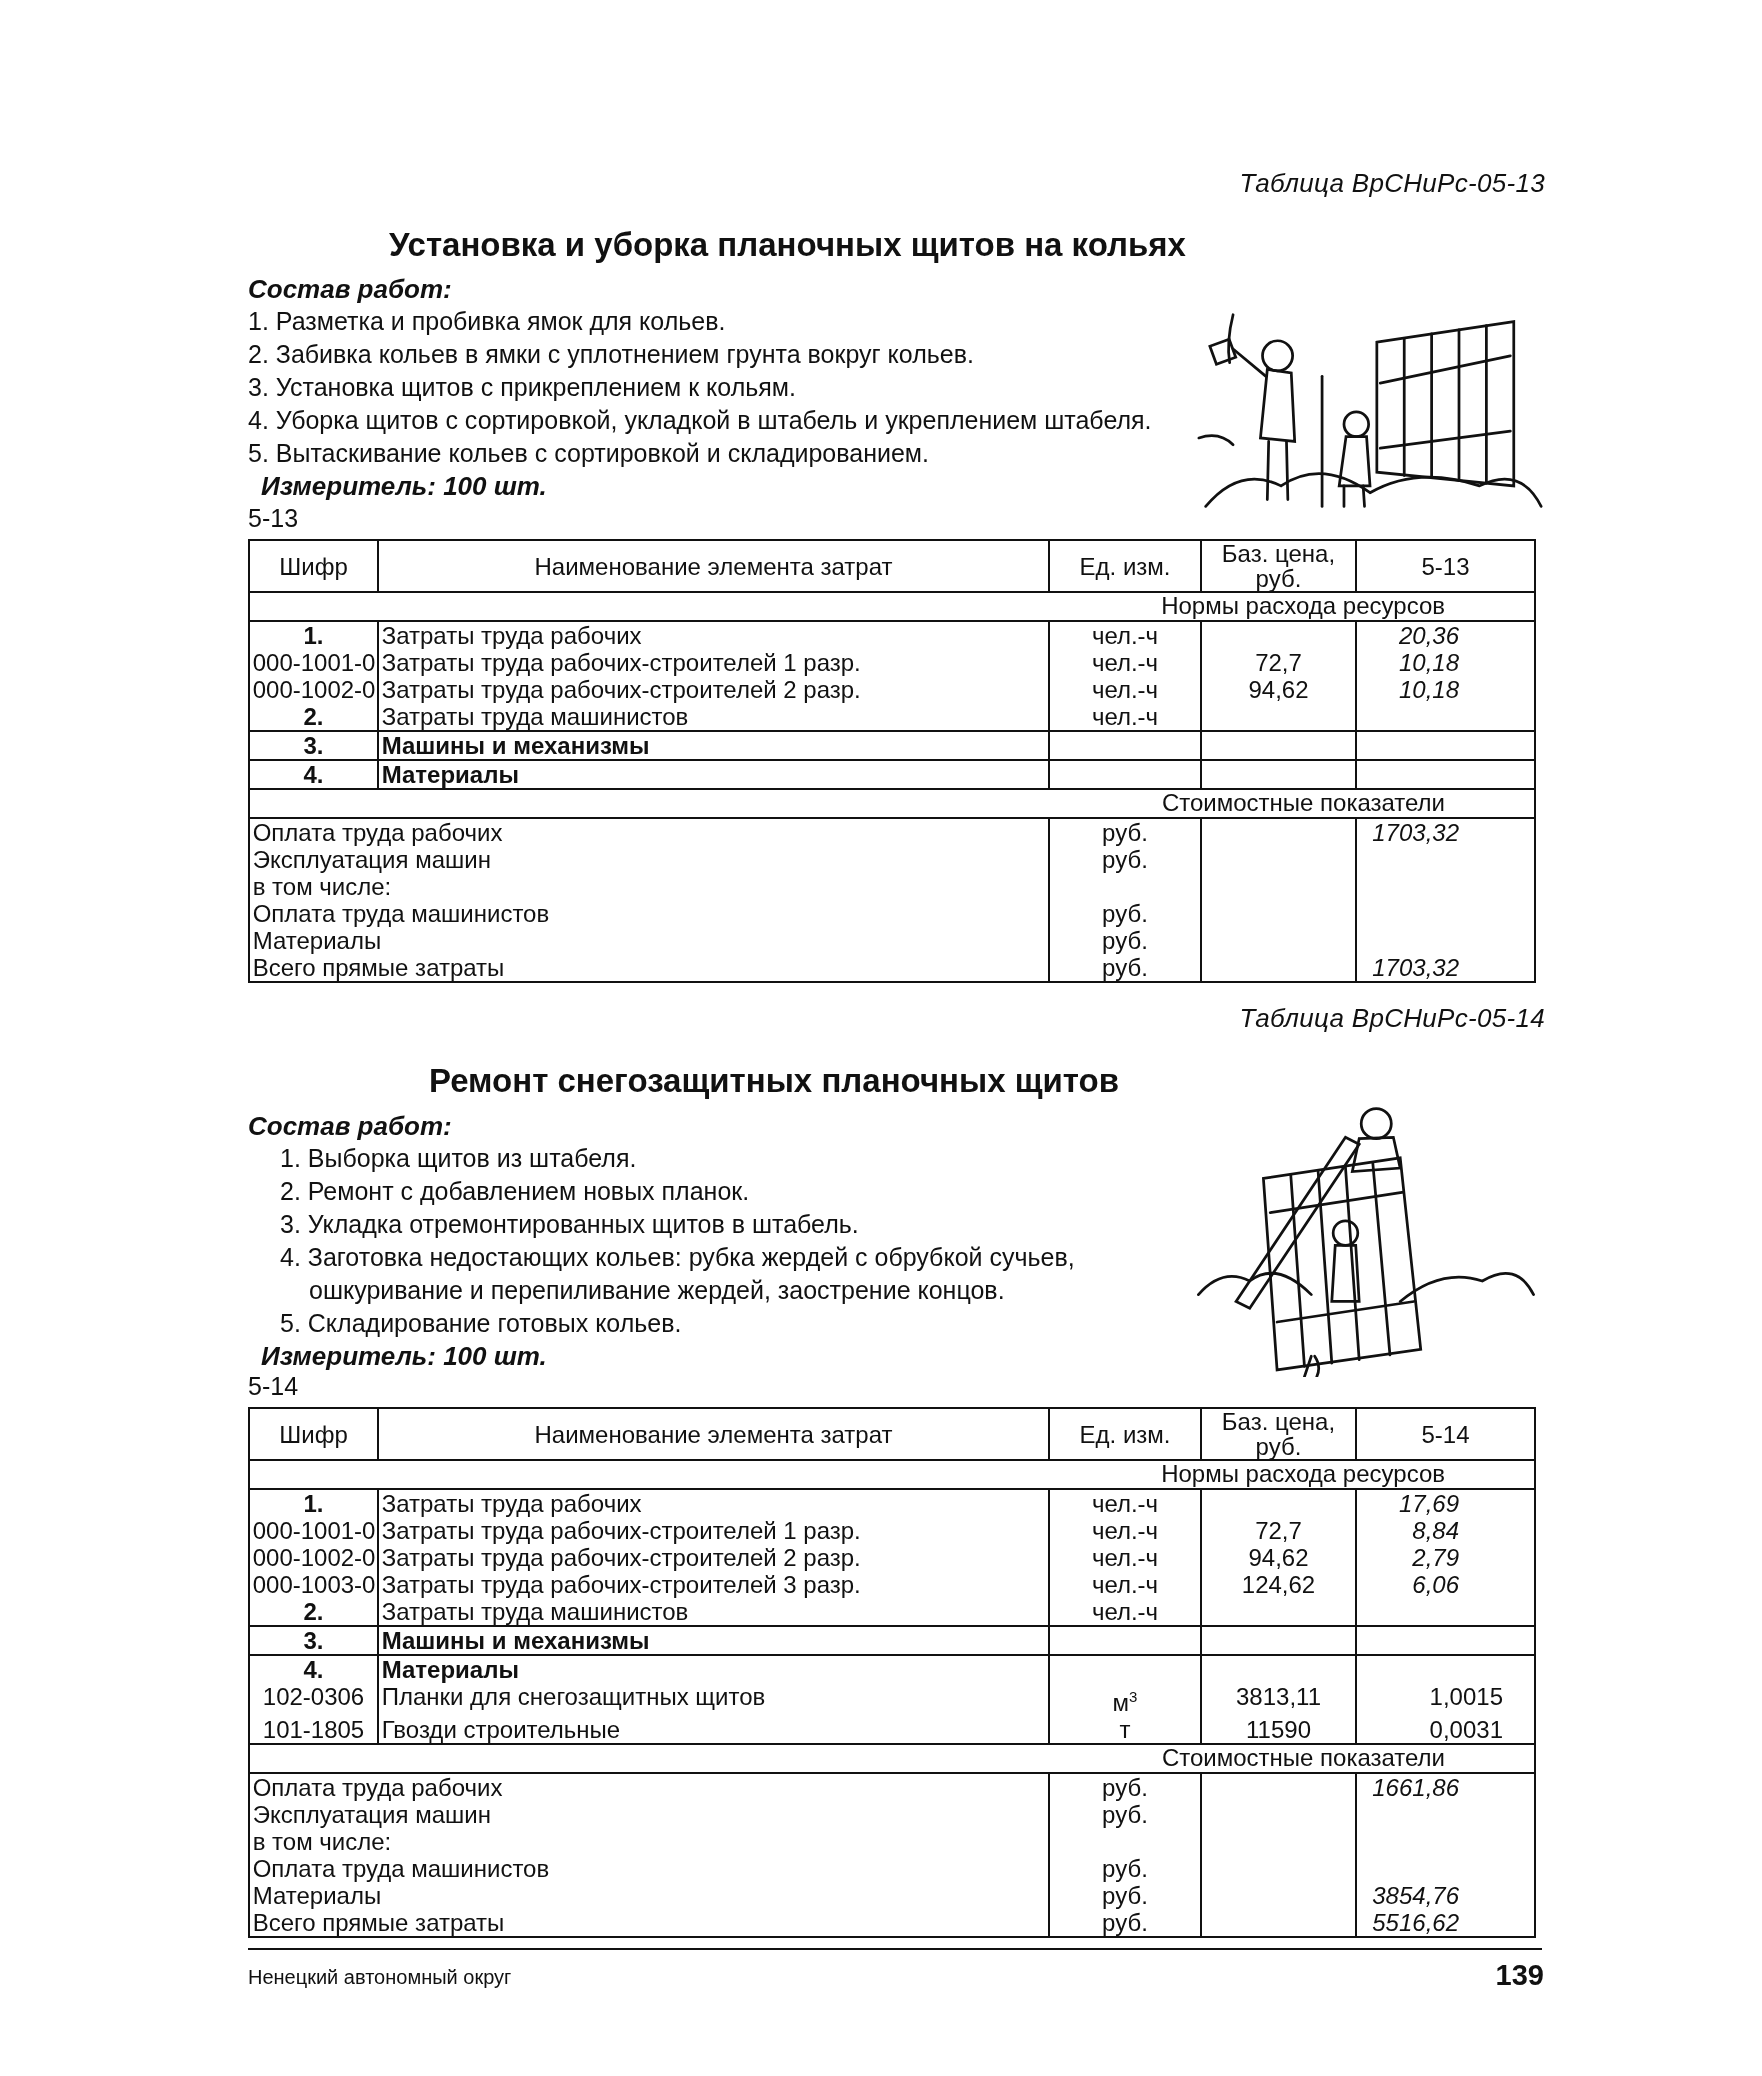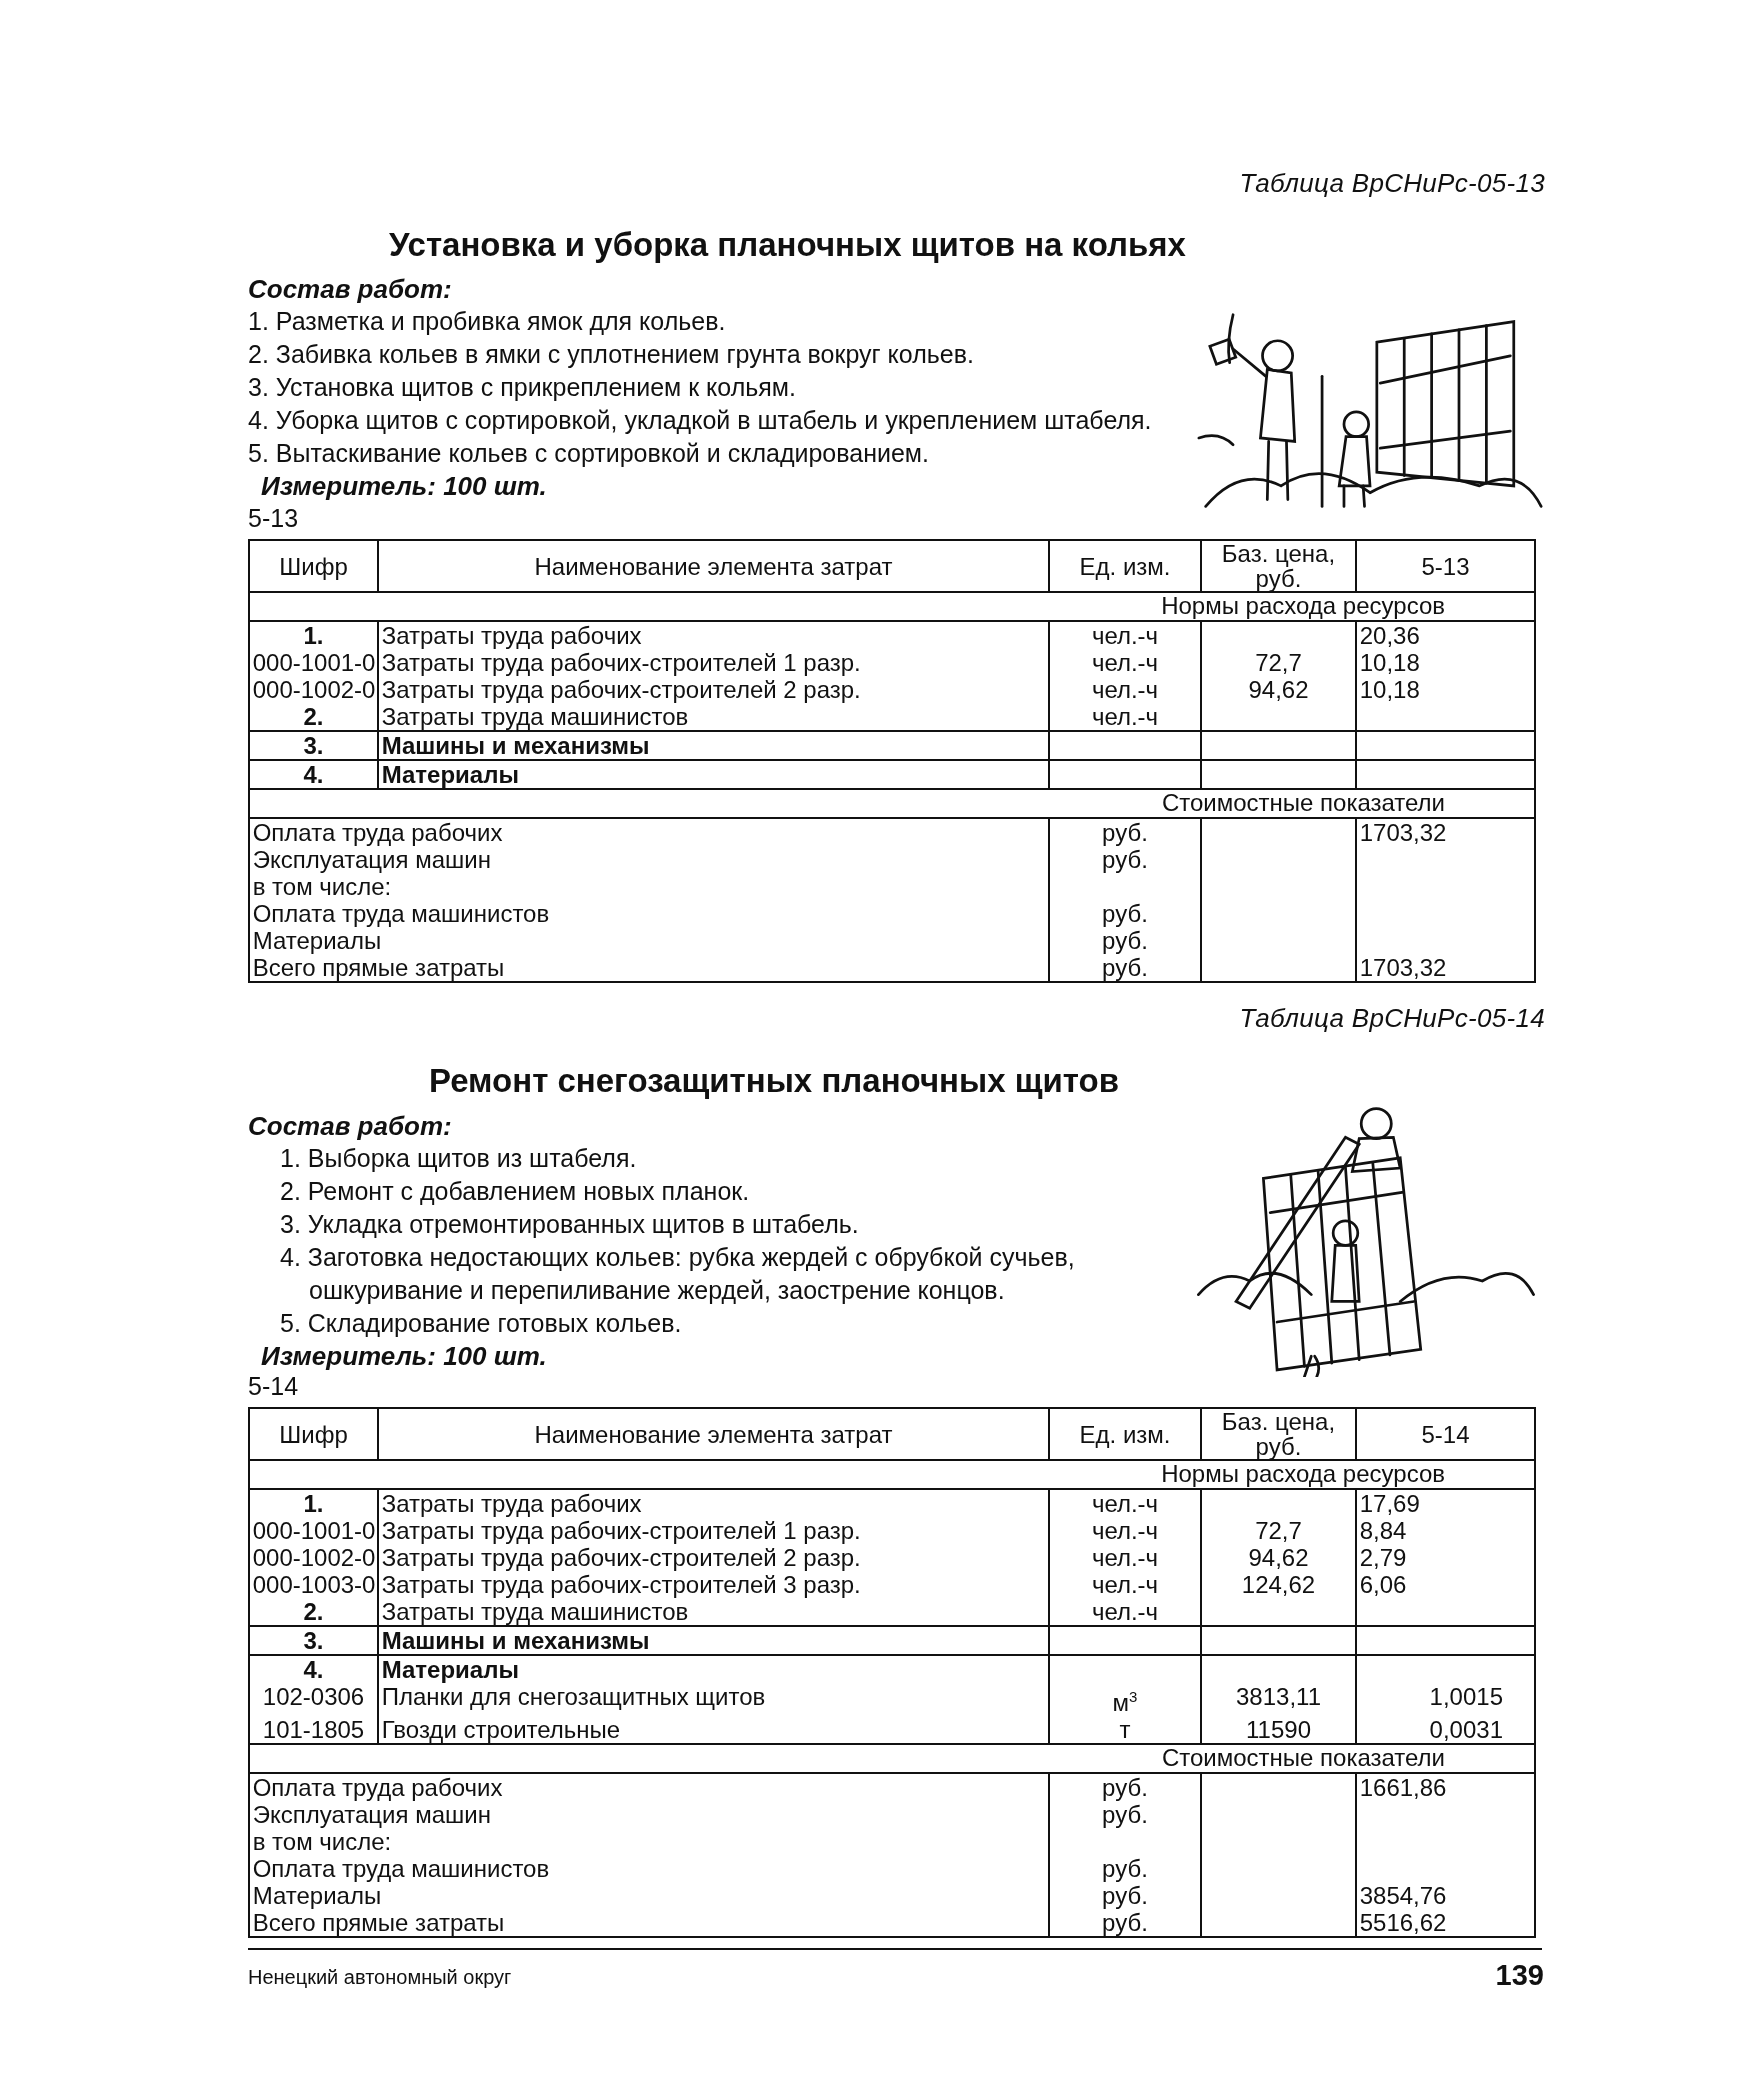--- a/index.html
+++ b/index.html
@@ -18,21 +18,21 @@
 
   table.norms { position: absolute; left: 248px; width: 1286px; border-collapse: collapse; font-size: 24px; table-layout: fixed; }
   table.norms td { border-left: 2.1px solid #111; border-right: 2.1px solid #111; padding: 0 2.7px; line-height: 27px; vertical-align: top; white-space: nowrap; }
   table.norms tr.hdr td { border: 2.1px solid #111; text-align: center; vertical-align: middle; height: 41px; line-height: 25px; }
   table.norms tr.band td { border-top: 2.1px solid #111; border-bottom: 2.1px solid #111; height: 29px; line-height: 26px; margin-left: 45px; }
   table.norms tr.band td.band-text { text-align: right; padding-right: 89px; }
   table.norms tr.sep td { border-top: 2.1px solid #111; }
   table.norms tr.last td { border-bottom: 2.1px solid #111; }
   table.norms td.c { text-align: center; }
   table.norms td.r2 { text-align: right; padding-right: 31px; }
-  table.norms td.num { padding-right: 75px; }
+  table.norms td.num { text-align: right; padding-right: 75px; font-style: italic; }
   table.norms td.b { font-weight: bold; }
 
   .footer-rule { position: absolute; left: 248px; width: 1294px; top: 1948px; border-top: 2.7px solid #111; }
   .footer-left { position: absolute; left: 248px; top: 1966px; font-size: 20px; }
   .footer-right { position: absolute; right: 219px; top: 1959px; font-size: 29px; font-weight: bold; }
   sup { font-size: 15px; }
 </style>
 </head>
 <body>
 

